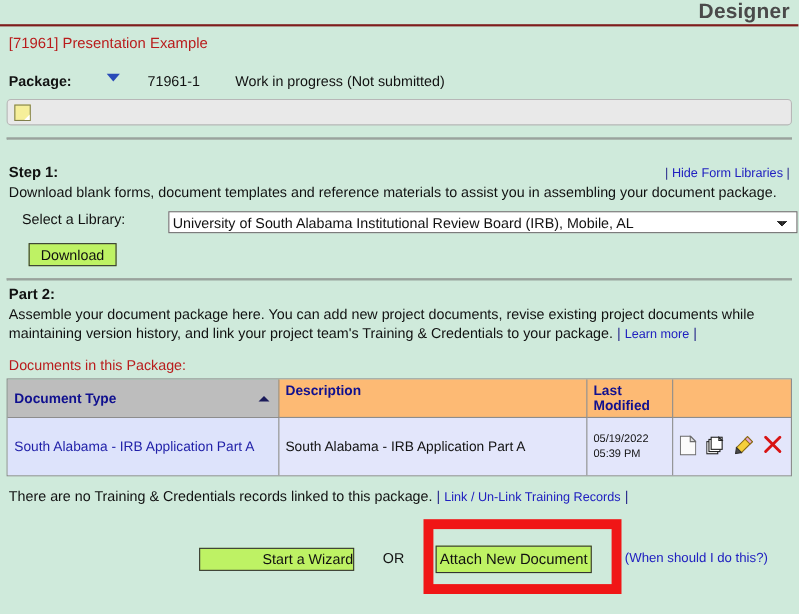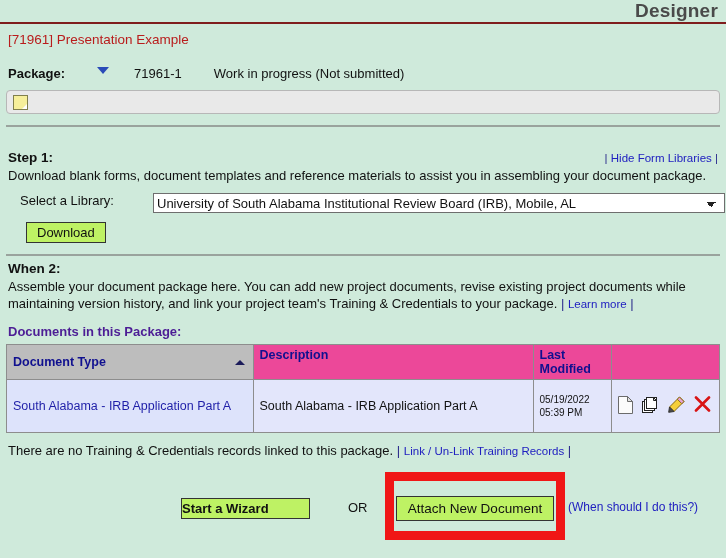--- a/index.html
+++ b/index.html
@@ -172,35 +172,34 @@
     padding: 1px 10px;
     height: 21px;
     line-height: 17px;
   }
   #download-button { margin-left: 6px; }
 
   
   .docs-label {
     padding: 11px 8px 0 8px;
     font-size: 13px;
-    color: #4c1d95;
-    font-weight: bold;
+    color: #b91c1c;
   }
   .table-wrap {
     margin: 5px 6px 0 6px;
     border: 1px solid #8d8d8d;
   }
   table.docs {
     width: 100%;
     border-collapse: collapse;
     table-layout: fixed;
     font-size: 12.5px;
   }
   table.docs th {
-    background: #ec4899;
+    background: #fdba74;
     color: #10108f;
     font-weight: bold;
     font-size: 12.5px;
     text-align: left;
     padding: 3px 6px;
     border-right: 1px solid #8d8d8d;
     border-bottom: 1px solid #8d8d8d;
     vertical-align: top;
     height: 31px;
     box-sizing: border-box;
@@ -262,38 +261,37 @@
     top: 2px;
     width: 180px;
     height: 68px;
     border: 9px solid #f01616;
     box-sizing: border-box;
   }
   #start-wizard-button {
     position: absolute;
     left: 181px;
     top: 28px;
-    width: 129px;
+    width: 141px;
     height: 21px;
-    text-align: left;
+    text-align: right;
     padding: 0;
-    font-weight: bold;
   }
   .or-text {
     position: absolute;
     left: 348px;
     top: 30px;
     font-size: 13px;
     color: #111;
   }
   #attach-new-document-button {
     position: absolute;
     left: 396px;
     top: 26px;
-    width: 158px;
+    width: 142px;
     height: 25px;
     text-align: center;
     padding: 0;
     font-size: 13.5px;
   }
   .when-link {
     position: absolute;
     left: 568px;
     top: 30px;
     font-size: 12px;
@@ -338,21 +336,21 @@
     <option>University of South Alabama Institutional Review Board (IRB), Mobile, AL</option>
   </select>
 </div>
 
 <div class="form-row">
   <button class="btn" id="download-button">Download</button>
 </div>
 
 <div class="rule"></div>
 <div class="step-head">
-  <span class="step-label">When 2:</span>
+  <span class="step-label">Part 2:</span>
 </div>
 <div class="step-desc">
   <span>Assemble your document package here. You can add new project documents, revise existing project documents while</span><br>
   <span>maintaining version history, and link your project team's Training &amp; Credentials to your package.</span>
   <span class="sep">|</span>
   <a class="inline-link" href="#">Learn more</a>
   <span class="sep">|</span>
 </div>
 
 <div class="docs-label">Documents in this Package:</div>

